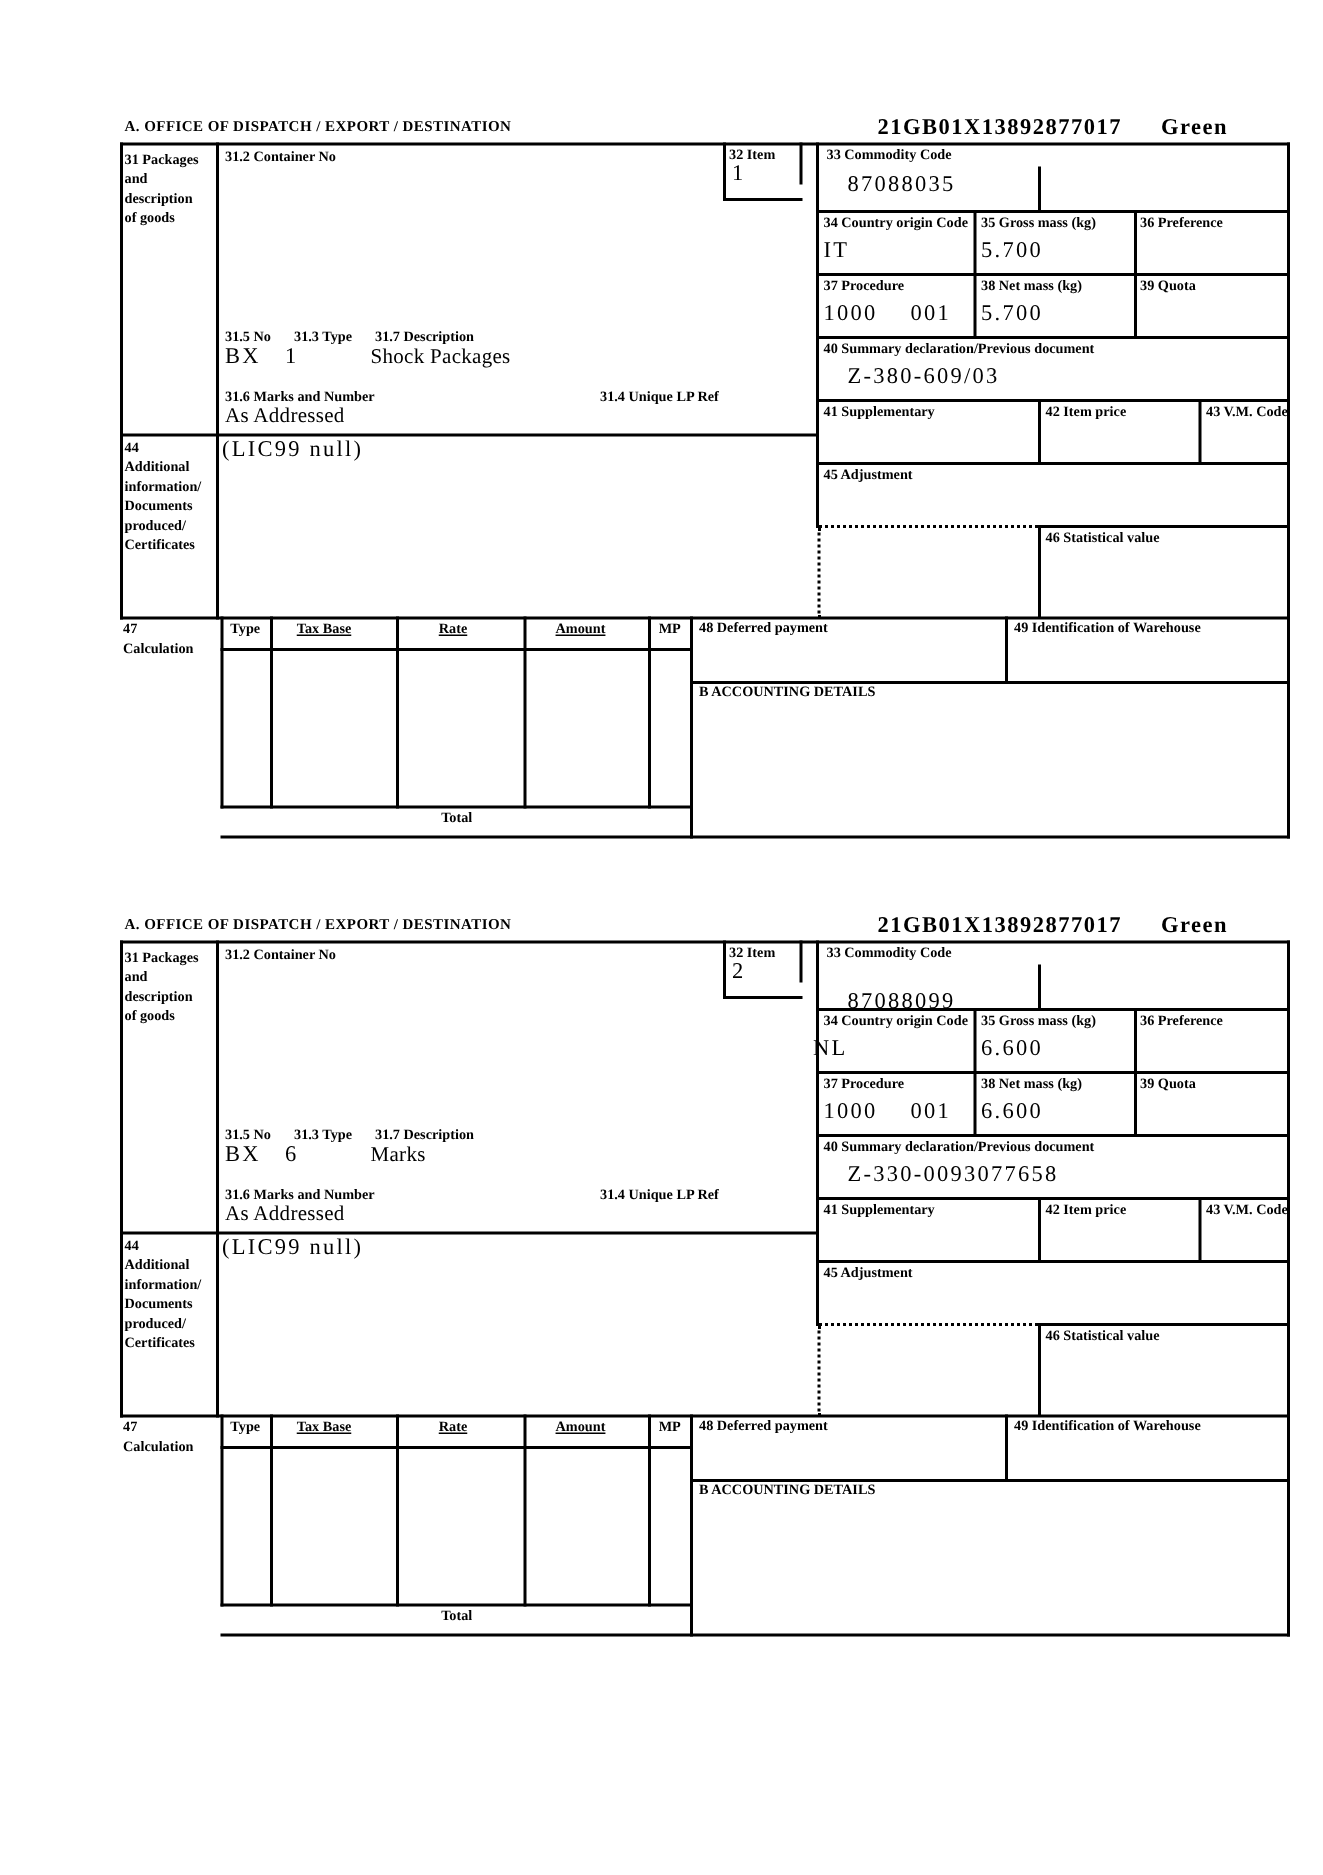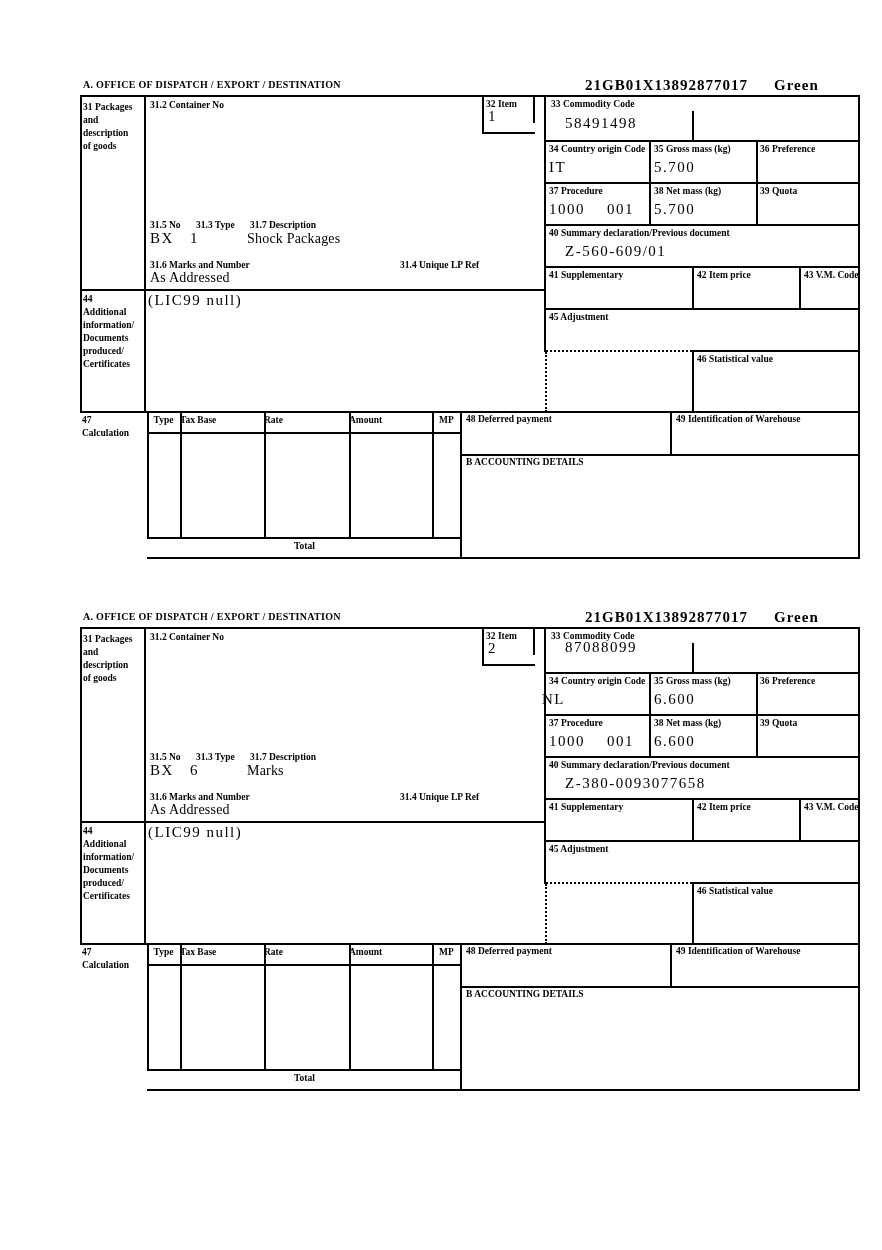--- a/index.html
+++ b/index.html
@@ -11,21 +11,21 @@
   .ln { position:absolute; background:#000; }
   .dh { position:absolute; height:0; border-top:2px dotted #000; }
   .dv { position:absolute; width:0; border-left:2px dotted #000; }
   .lbl { position:absolute; font-weight:bold; font-size:9.5px; line-height:10px; white-space:nowrap; }
   .ml  { white-space:pre-line; line-height:13px; }
   .val { position:absolute; font-size:15px; line-height:16px; letter-spacing:1.5px; white-space:pre; }
   .tight { font-size:14px; letter-spacing:0.2px; }
   .hdrA { position:absolute; font-weight:bold; font-size:10px; letter-spacing:0.3px; white-space:nowrap; }
   .declno { position:absolute; font-weight:bold; font-size:15px; letter-spacing:1px; white-space:nowrap; }
   .th { position:absolute; top:340px; font-weight:bold; font-size:9.5px; line-height:10px; }
-  .tc { text-align:center; } .tr { text-align:left; }
+  .tc { text-align:center; } .tr { text-align:center;text-decoration:underline; }
 </style>
 </head>
 <body>
 
 <div class="page">
   <div class="sec" style="top:75px">
 
   <div class="ln" style="left:80px;top:20px;width:780px;height:2px"></div>
   <div class="ln" style="left:80px;top:20px;width:2px;height:318px"></div>
   <div class="ln" style="left:144px;top:20px;width:2px;height:318px"></div>
@@ -104,27 +104,27 @@
   <div class="lbl" style="left:466px;top:382px">B ACCOUNTING DETAILS</div>
 
   <div class="th tc" style="left:147px;width:33px">Type</div>
   <div class="th tr" style="left:180px;width:72px">Tax Base</div>
   <div class="th tr" style="left:264px;width:76px">Rate</div>
   <div class="th tr" style="left:349px;width:76px">Amount</div>
   <div class="th tc" style="left:432px;width:29px">MP</div>
   <div class="lbl tc" style="left:147px;top:466px;width:315px">Total</div>
 
   <div class="val" style="left:488px;top:33px">1</div>
-  <div class="val" style="left:565px;top:40px">58491498</div>
+  <div class="val" style="left:565px;top:40px">87088035</div>
   <div class="val" style="left:549px;top:84px">IT</div>
   <div class="val" style="left:654px;top:84px">5.700</div>
   <div class="val" style="left:549px;top:126px">1000</div>
   <div class="val" style="left:607px;top:126px">001</div>
   <div class="val" style="left:654px;top:126px">5.700</div>
-  <div class="val" style="left:565px;top:168px">Z-560-609/01</div>
+  <div class="val" style="left:565px;top:168px">Z-380-609/03</div>
   <div class="val" style="left:150px;top:155px">BX</div>
   <div class="val" style="left:190px;top:155px">1</div>
   <div class="val tight" style="left:247px;top:156px">Shock Packages</div>
   <div class="val tight" style="left:150px;top:195px">As Addressed</div>
   <div class="val" style="left:148px;top:217px">(LIC99 null)</div>
 </div>
   <div class="sec" style="top:607px">
 
   <div class="ln" style="left:80px;top:20px;width:780px;height:2px"></div>
   <div class="ln" style="left:80px;top:20px;width:2px;height:318px"></div>
@@ -204,26 +204,26 @@
   <div class="lbl" style="left:466px;top:382px">B ACCOUNTING DETAILS</div>
 
   <div class="th tc" style="left:147px;width:33px">Type</div>
   <div class="th tr" style="left:180px;width:72px">Tax Base</div>
   <div class="th tr" style="left:264px;width:76px">Rate</div>
   <div class="th tr" style="left:349px;width:76px">Amount</div>
   <div class="th tc" style="left:432px;width:29px">MP</div>
   <div class="lbl tc" style="left:147px;top:466px;width:315px">Total</div>
 
   <div class="val" style="left:488px;top:33px">2</div>
-  <div class="val" style="left:565px;top:32px">87088099</div>
+  <div class="val" style="left:565px;top:53px">87088099</div>
   <div class="val" style="left:542px;top:84px">NL</div>
   <div class="val" style="left:654px;top:84px">6.600</div>
   <div class="val" style="left:549px;top:126px">1000</div>
   <div class="val" style="left:607px;top:126px">001</div>
   <div class="val" style="left:654px;top:126px">6.600</div>
-  <div class="val" style="left:565px;top:168px">Z-380-0093077658</div>
+  <div class="val" style="left:565px;top:168px">Z-330-0093077658</div>
   <div class="val" style="left:150px;top:155px">BX</div>
   <div class="val" style="left:190px;top:155px">6</div>
   <div class="val tight" style="left:247px;top:156px">Marks</div>
   <div class="val tight" style="left:150px;top:195px">As Addressed</div>
   <div class="val" style="left:148px;top:217px">(LIC99 null)</div>
 </div>
 </div>
 
 </body></html>

